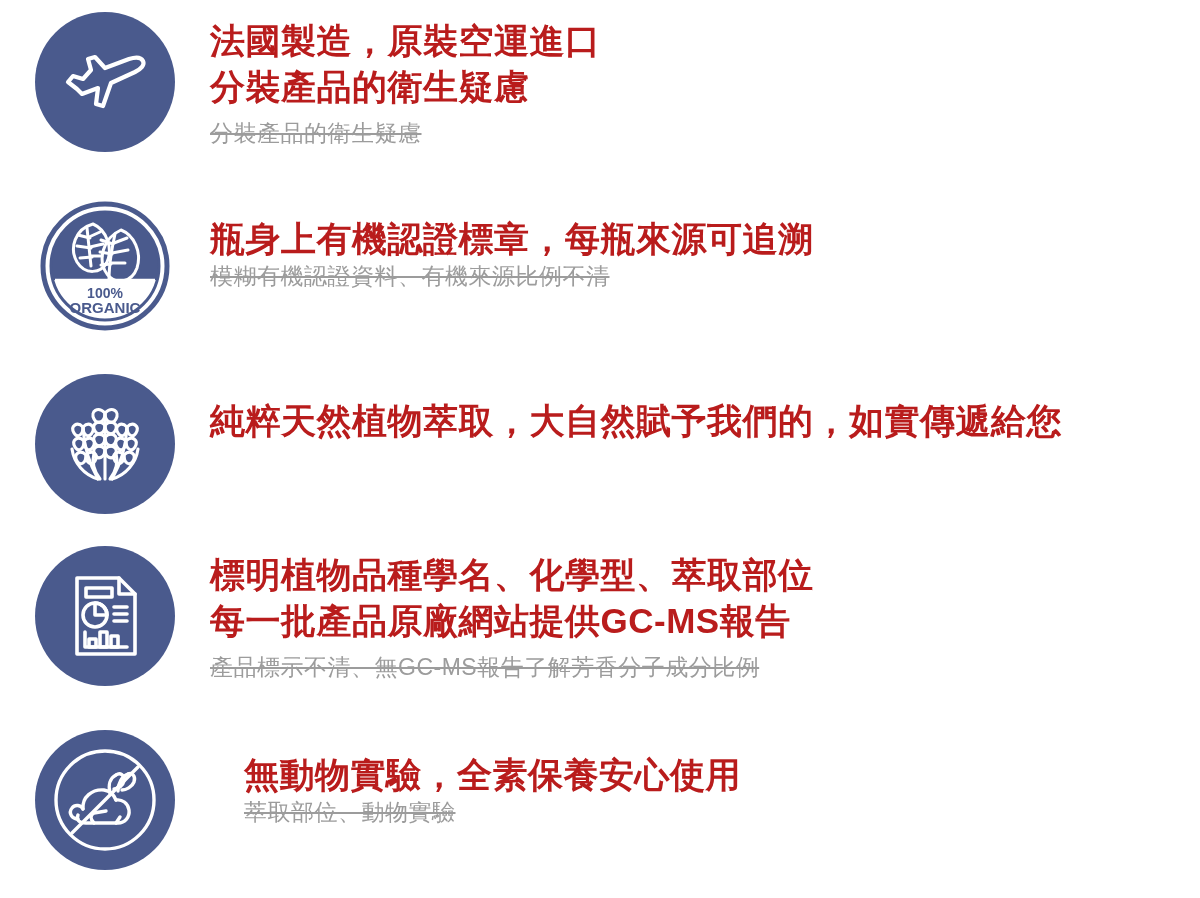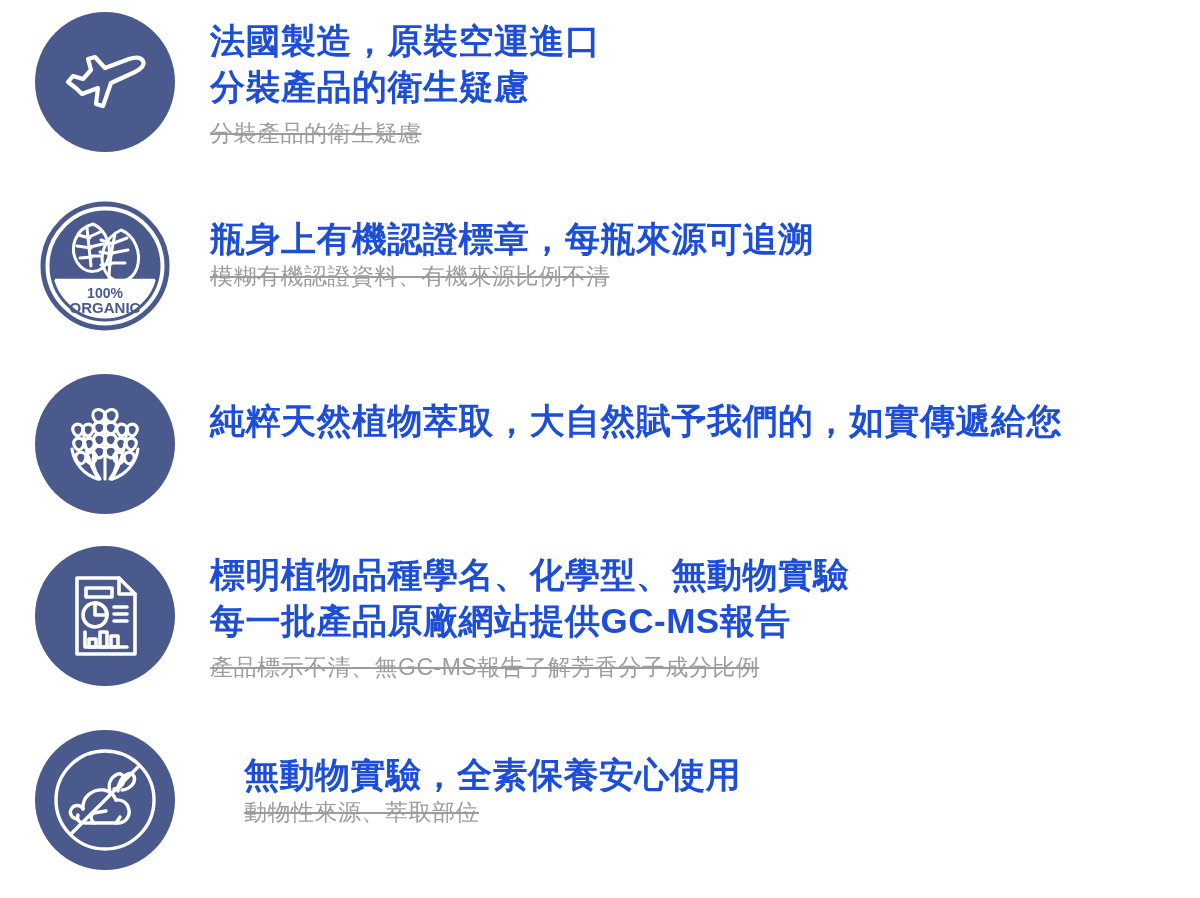--- a/index.html
+++ b/index.html
@@ -52,21 +52,21 @@
     background: #ffffff;
   }
   .icon-badge svg { display: block; }
 
   .text-cell {
     flex: 1 1 auto;
     padding-top: 0;
   }
 
   .line-pro {
-    color: #1d4ed8;
+    color: #b91c1c;
     font-weight: bold;
     font-size: 35px;
     line-height: 1.30;
     letter-spacing: 0.5px;
     white-space: nowrap;
   }
 
   .line-con {
     color: #9c9c9c;
     font-weight: normal;
@@ -234,21 +234,21 @@
             <path d="M30 66 V81 H72"></path>
 
             <rect x="34" y="73" width="7" height="8"></rect>
             <rect x="45" y="66" width="7" height="15"></rect>
             <rect x="56" y="70" width="7" height="11"></rect>
           </g>
         </svg>
       </div>
     </div>
     <div class="text-cell">
-      <div class="line-pro">標明植物品種學名、化學型、無動物實驗</div>
+      <div class="line-pro">標明植物品種學名、化學型、萃取部位</div>
       <div class="line-pro">每一批產品原廠網站提供GC-MS報告</div>
       <div class="con-gap"></div>
       <div class="line-con">產品標示不清、無GC-MS報告了解芳香分子成分比例</div>
     </div>
   </div>
 
   <div class="feature-row" id="row-4">
     <div class="icon-cell">
       <div class="icon-badge">
         <svg width="118" height="118" viewBox="0 0 118 118" aria-hidden="true">
@@ -267,17 +267,17 @@
             <path d="M72 50 C72 42 76 35 82 33"></path>
             <path d="M82 33 C86 31 90 35 88 41 C86 46 80 49 76 49"></path>
 
             <path d="M26 92 L92 26"></path>
           </g>
         </svg>
       </div>
     </div>
     <div class="text-cell">
       <div class="line-pro">無動物實驗，全素保養安心使用</div>
-      <div class="line-con">動物性來源、萃取部位</div>
+      <div class="line-con">萃取部位、動物實驗</div>
     </div>
   </div>
 
 </div>
 
 </body></html>

